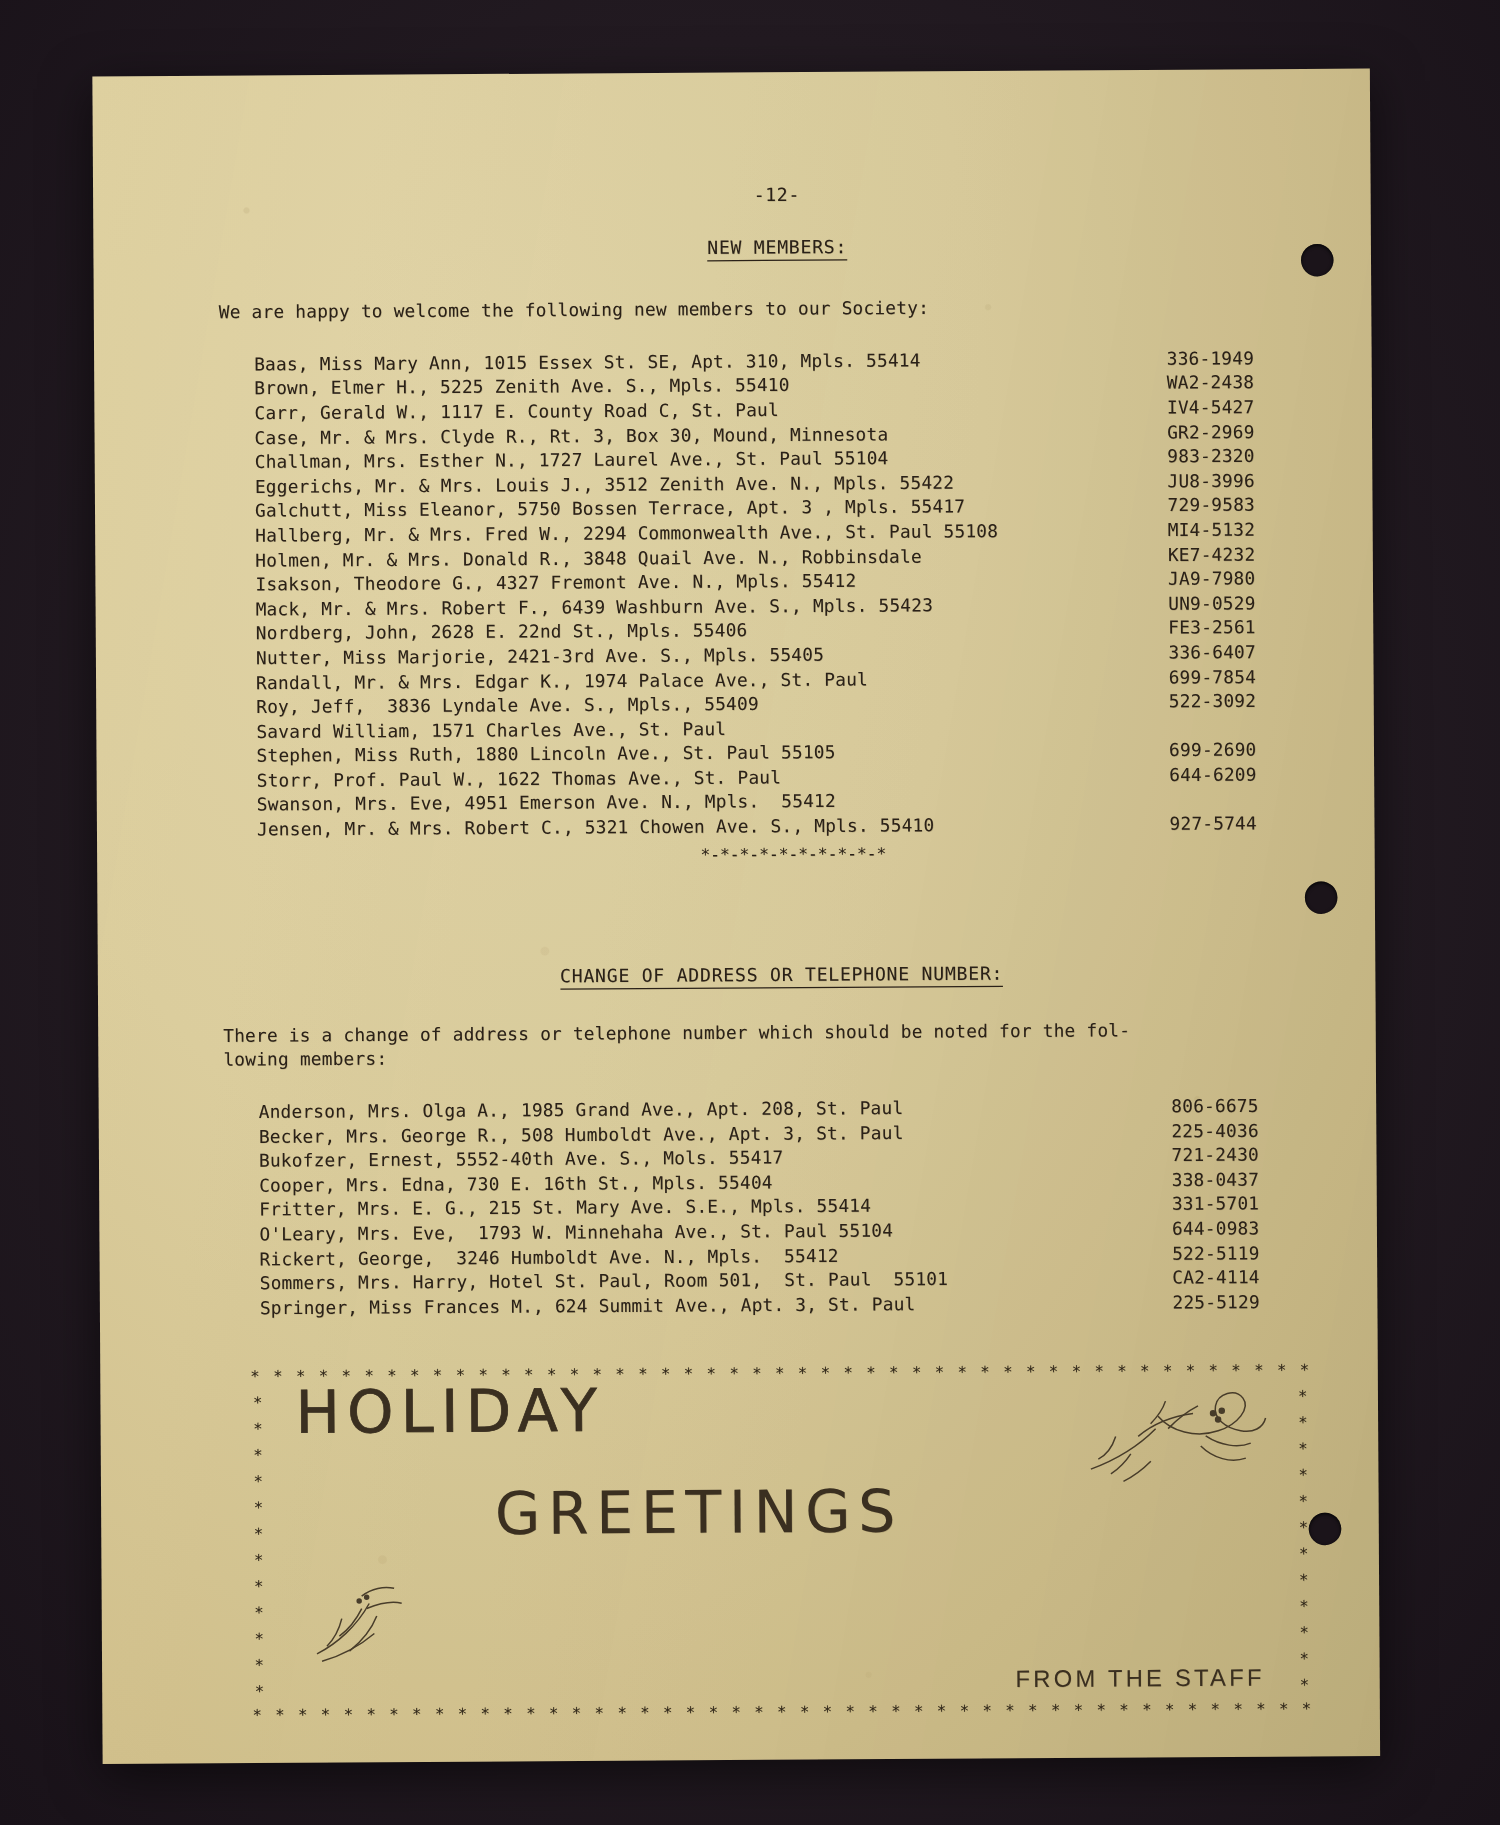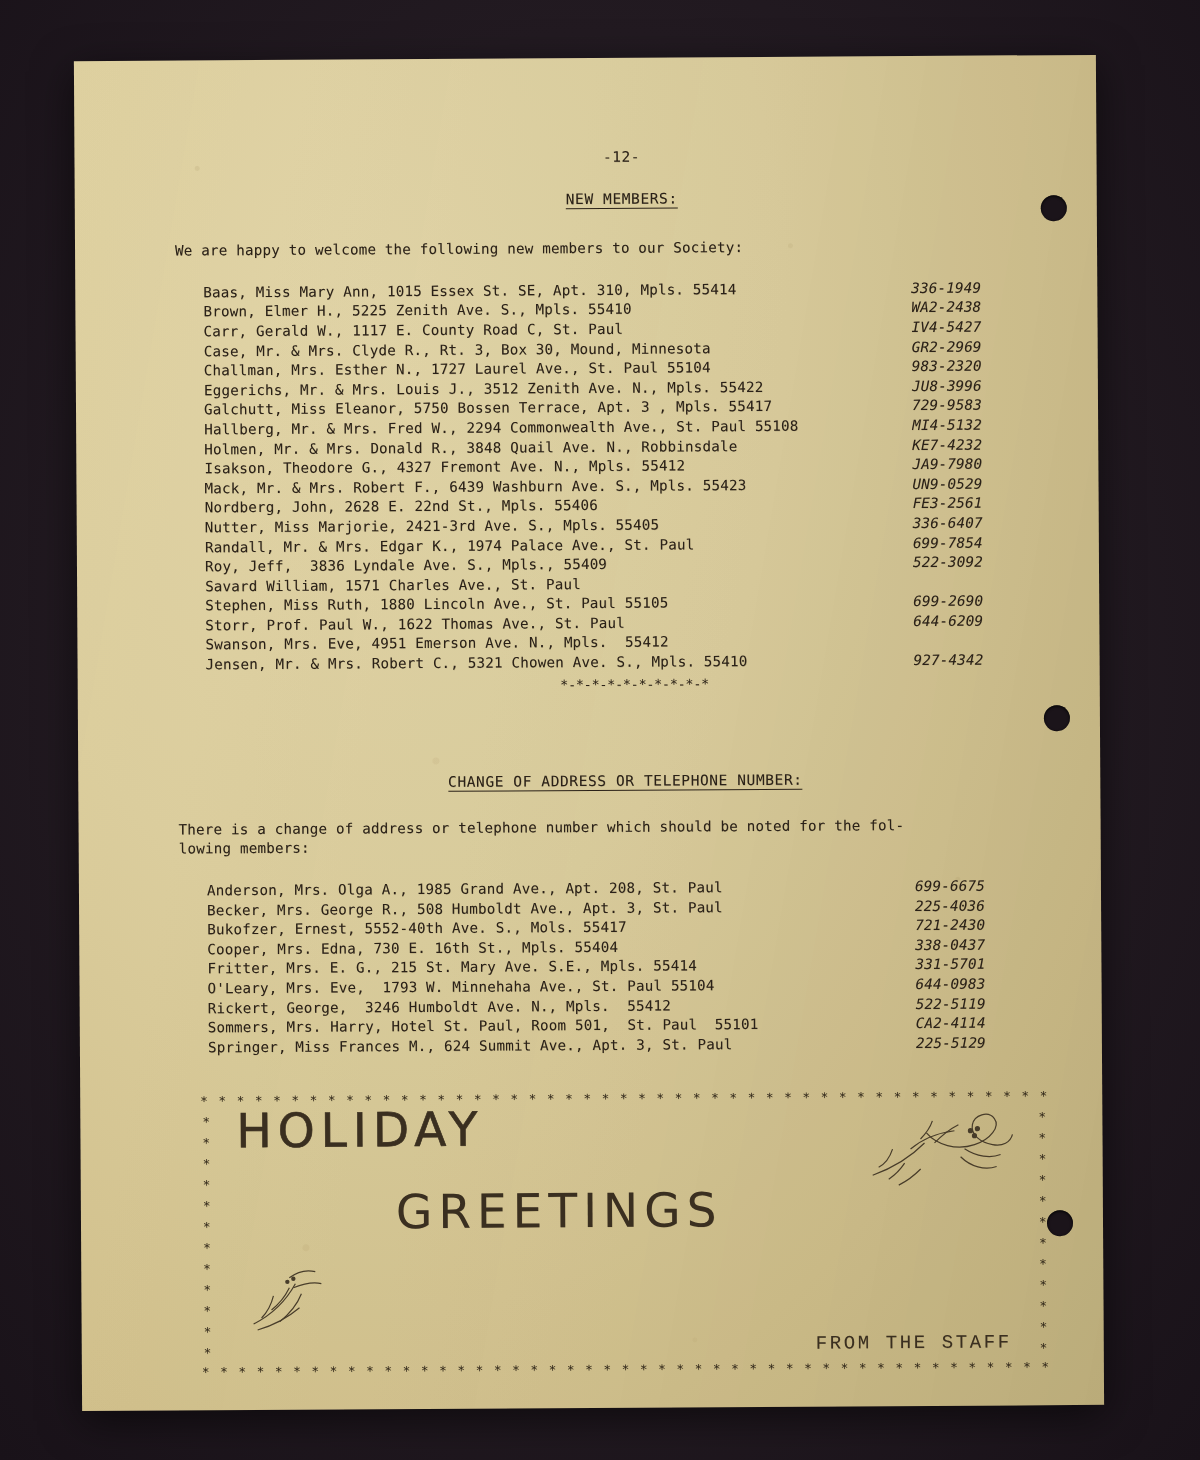--- a/index.html
+++ b/index.html
@@ -109,22 +109,21 @@
     display: flex;
     justify-content: space-between;
     align-items: baseline;
     white-space: pre;
   }
   .entry .nm { flex: 0 1 auto; }
   .entry .ph {
     flex: 0 0 auto;
     margin-left: 10px;
     min-width: 92px;
-    text-align: left;
-    font-style: italic;
+    text-align: right;
   }
 
   .stars {
     text-align: center;
     margin-top: 2px;
     margin-left: 20px;
     letter-spacing: 0px;
     font-size: 13px;
   }
 
@@ -182,21 +181,21 @@
     font-family: "DejaVu Sans", sans-serif;
     font-size: 47px;
     letter-spacing: 6px;
     color: #3a2f20;
     font-weight: 400;
   }
   .from-staff {
     position: absolute;
     right: 44px;
     bottom: 24px;
-    font-family: Liberation Mono, monospace;
+    font-family: Liberation Sans, sans-serif;
     font-size: 19px;
     letter-spacing: 2.6px;
     color: #3a2f20;
   }
   .sprig {
     position: absolute;
     opacity: 0.9;
   }
   .sprig.top-right { right: 40px; top: 18px; }
   .sprig.bottom-left { left: 42px; bottom: 42px; }
@@ -238,38 +237,38 @@
         <div class="entry"><span class="nm">Isakson, Theodore G., 4327 Fremont Ave. N., Mpls. 55412</span><span class="ph">JA9-7980</span></div>
         <div class="entry"><span class="nm">Mack, Mr. &amp; Mrs. Robert F., 6439 Washburn Ave. S., Mpls. 55423</span><span class="ph">UN9-0529</span></div>
         <div class="entry"><span class="nm">Nordberg, John, 2628 E. 22nd St., Mpls. 55406</span><span class="ph">FE3-2561</span></div>
         <div class="entry"><span class="nm">Nutter, Miss Marjorie, 2421-3rd Ave. S., Mpls. 55405</span><span class="ph">336-6407</span></div>
         <div class="entry"><span class="nm">Randall, Mr. &amp; Mrs. Edgar K., 1974 Palace Ave., St. Paul</span><span class="ph">699-7854</span></div>
         <div class="entry"><span class="nm">Roy, Jeff,  3836 Lyndale Ave. S., Mpls., 55409</span><span class="ph">522-3092</span></div>
         <div class="entry"><span class="nm">Savard William, 1571 Charles Ave., St. Paul</span><span class="ph"></span></div>
         <div class="entry"><span class="nm">Stephen, Miss Ruth, 1880 Lincoln Ave., St. Paul 55105</span><span class="ph">699-2690</span></div>
         <div class="entry"><span class="nm">Storr, Prof. Paul W., 1622 Thomas Ave., St. Paul</span><span class="ph">644-6209</span></div>
         <div class="entry"><span class="nm">Swanson, Mrs. Eve, 4951 Emerson Ave. N., Mpls.  55412</span><span class="ph"></span></div>
-        <div class="entry"><span class="nm">Jensen, Mr. &amp; Mrs. Robert C., 5321 Chowen Ave. S., Mpls. 55410</span><span class="ph">927-4342</span></div>
+        <div class="entry"><span class="nm">Jensen, Mr. &amp; Mrs. Robert C., 5321 Chowen Ave. S., Mpls. 55410</span><span class="ph">927-5744</span></div>
       </div>
 
     <div class="stars">*-*-*-*-*-*-*-*-*-*</div>
 
     <div class="spacer-lg"></div>
 
     <div class="section-head">
       <span>CHANGE OF ADDRESS OR TELEPHONE NUMBER:</span>
     </div>
 
     <div class="para">
       <div>There is a change of address or telephone number which should be noted for the fol-</div>
       <div>lowing members:</div>
     </div>
 
     <div class="roster" id="change-list">
-        <div class="entry"><span class="nm">Anderson, Mrs. Olga A., 1985 Grand Ave., Apt. 208, St. Paul</span><span class="ph">699-6675</span></div>
+        <div class="entry"><span class="nm">Anderson, Mrs. Olga A., 1985 Grand Ave., Apt. 208, St. Paul</span><span class="ph">806-6675</span></div>
         <div class="entry"><span class="nm">Becker, Mrs. George R., 508 Humboldt Ave., Apt. 3, St. Paul</span><span class="ph">225-4036</span></div>
         <div class="entry"><span class="nm">Bukofzer, Ernest, 5552-40th Ave. S., Mols. 55417</span><span class="ph">721-2430</span></div>
         <div class="entry"><span class="nm">Cooper, Mrs. Edna, 730 E. 16th St., Mpls. 55404</span><span class="ph">338-0437</span></div>
         <div class="entry"><span class="nm">Fritter, Mrs. E. G., 215 St. Mary Ave. S.E., Mpls. 55414</span><span class="ph">331-5701</span></div>
         <div class="entry"><span class="nm">O'Leary, Mrs. Eve,  1793 W. Minnehaha Ave., St. Paul 55104</span><span class="ph">644-0983</span></div>
         <div class="entry"><span class="nm">Rickert, George,  3246 Humboldt Ave. N., Mpls.  55412</span><span class="ph">522-5119</span></div>
         <div class="entry"><span class="nm">Sommers, Mrs. Harry, Hotel St. Paul, Room 501,  St. Paul  55101</span><span class="ph">CA2-4114</span></div>
         <div class="entry"><span class="nm">Springer, Miss Frances M., 624 Summit Ave., Apt. 3, St. Paul</span><span class="ph">225-5129</span></div>
       </div>
 

